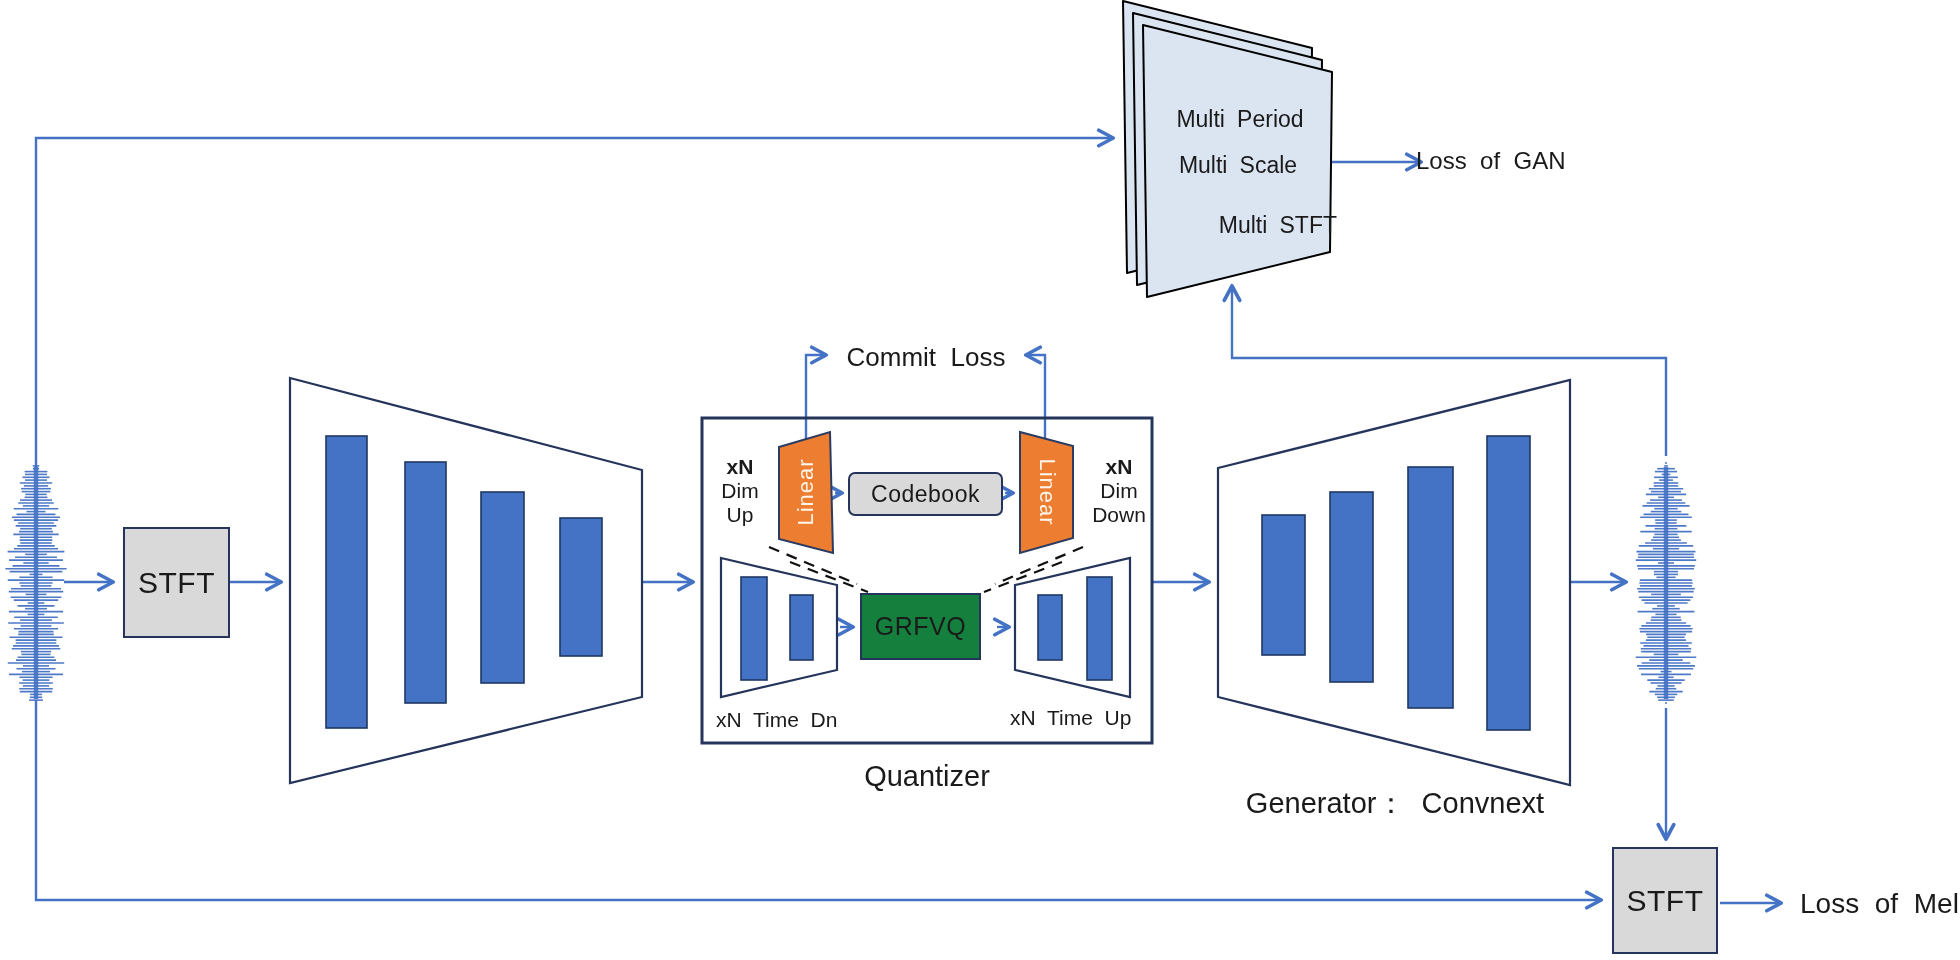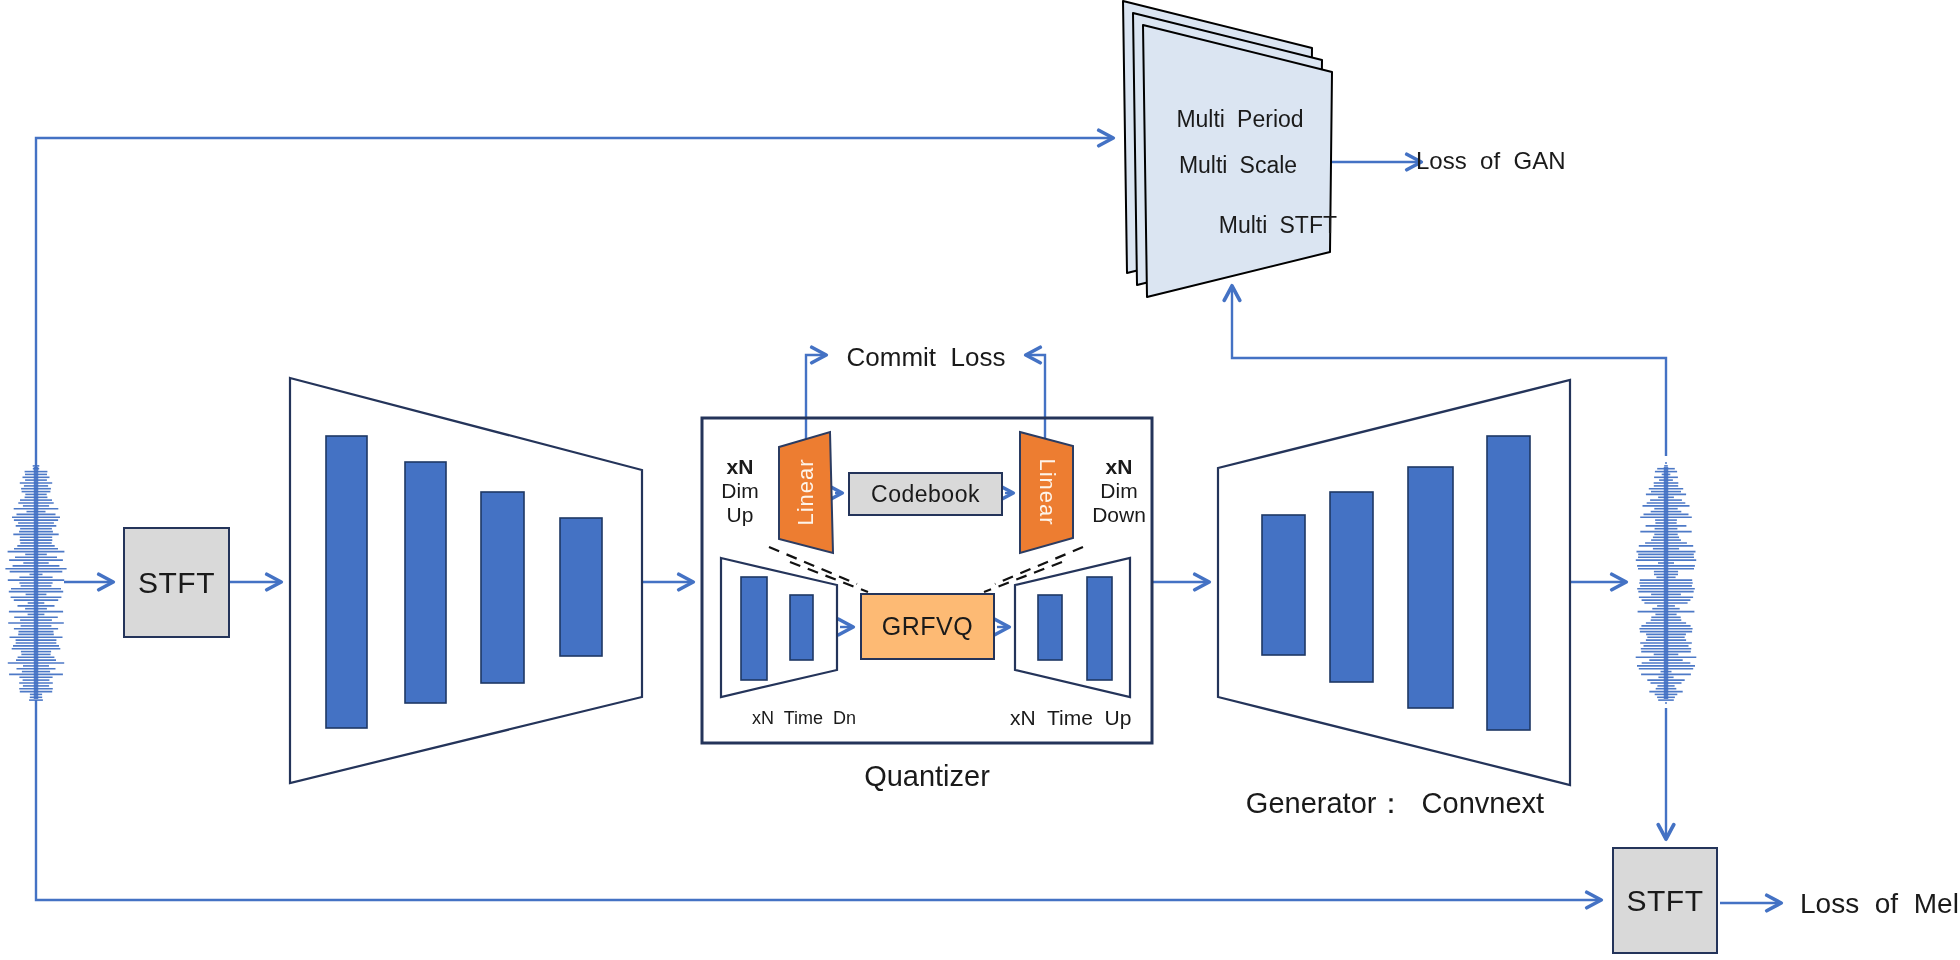--- a/index.html
+++ b/index.html
@@ -270,41 +270,41 @@
         <line x1="1658.2" x2="1673.8" y1="700.1" y2="700.1" stroke="#4472c4" stroke-width="1.6" opacity="0.95"></line>
         <line x1="1665.0" x2="1667.0" y1="703.0" y2="703.0" stroke="#4472c4" stroke-width="1.6" opacity="0.95"></line>
         <line x1="1666" x2="1666" y1="467" y2="699" stroke="#4472c4" stroke-width="4.5" opacity="0.9"></line>
       </g>
   </svg>
 
   <div class="box" style="left:123px;top:527px;width:107px;height:111px;font-size:30px;">
     <span>STFT</span>
   </div>
 
-  <div class="box" style="left:848px;top:472px;width:155px;height:44px;font-size:23px;">
+  <div class="box" style="left:848px;top:472px;width:155px;height:44px;font-size:23px;border-radius:7px;">
     <span>Codebook</span>
   </div>
 
-  <div class="box" style="left:860px;top:593px;width:135px;height:67px;font-size:25px;background:#fdba74;">
+  <div class="box" style="left:860px;top:593px;width:121px;height:67px;font-size:25px;background:#15803d;">
     <span>GRFVQ</span>
   </div>
 
   <div class="box" style="left:1612px;top:847px;width:106px;height:107px;font-size:30px;">
     <span>STFT</span>
   </div>
 
   <div class="linear-txt" style="left:746px;top:479px;transform:rotate(-90deg);">Linear</div>
   <div class="linear-txt" style="left:987px;top:479px;transform:rotate(90deg);">Linear</div>
 
   <div class="lbl center" style="left:827px;top:760px;width:200px;font-size:29px;">Quantizer</div>
   <div class="lbl center" style="left:1245px;top:784px;width:300px;font-size:29px;">Generator： Convnext</div>
   <div class="lbl center" style="left:841px;top:342px;width:170px;font-size:26px;">Commit Loss</div>
   <div class="lbl" style="left:1416px;top:147px;font-size:24px;">Loss of GAN</div>
   <div class="lbl" style="left:1800px;top:888px;font-size:28px;">Loss of Mel</div>
-  <div class="lbl" style="left:752px;top:708px;font-size:18px;text-align:center;">xN Time Dn</div>
+  <div class="lbl" style="left:716px;top:708px;font-size:21px;text-align:center;">xN Time Dn</div>
   <div class="lbl" style="left:1010px;top:706px;font-size:21px;">xN Time Up</div>
 
   <div class="dim-lbl" style="left:700px;top:455px;">
     <div class="b">xN</div>
     <div>Dim</div>
     <div>Up</div>
   </div>
   <div class="dim-lbl" style="left:1079px;top:455px;">
     <div class="b">xN</div>
     <div>Dim</div>

